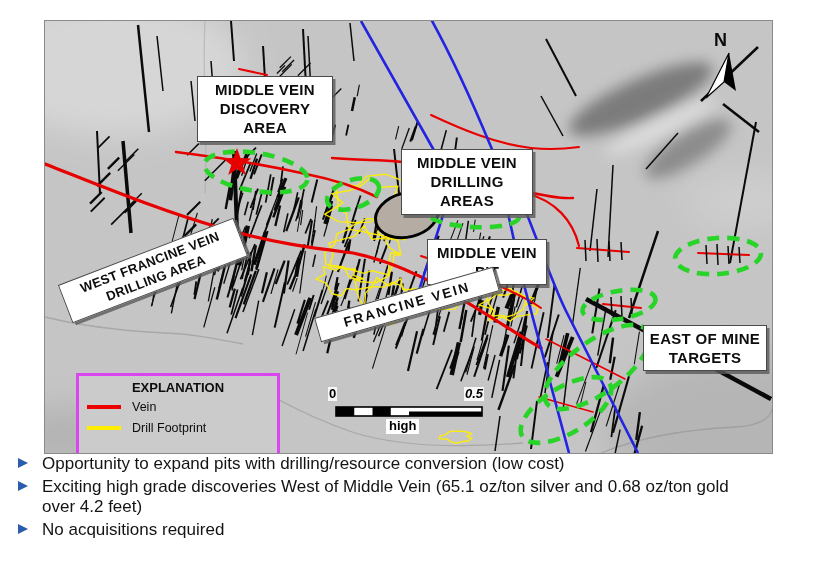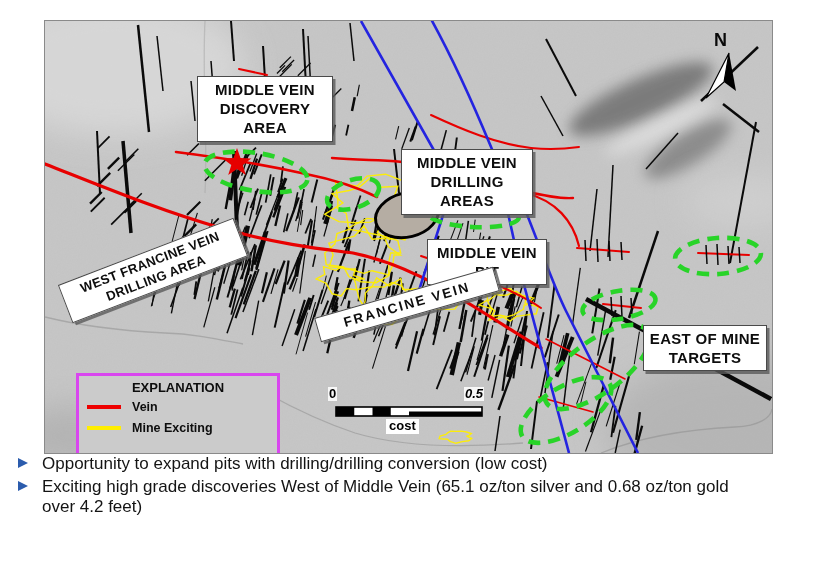--- a/index.html
+++ b/index.html
@@ -17,21 +17,21 @@
   .lbl-pit{left:382px;top:218px;width:110px;}
   .lbl-west{left:14px;top:229px;width:178px;font-size:13px;transform:rotate(-21deg);}
   .lbl-francine{left:269px;top:271px;width:176px;font-size:13.5px;letter-spacing:2px;
     transform:rotate(-16deg);white-space:nowrap;}
   .lbl-east{left:598px;top:304px;width:114px;}
   .legend{position:absolute;left:31px;top:324px;width:186px;height:73px;background:#cbcbcb;
     border:3px solid #d946ef;padding:3px 6px 1px 6px;margin-top:28px;}
   .legend-title{text-align:center;font-weight:700;font-size:13px;color:#0d0d0d;margin:1px 0 5px 0;}
   .legend-row{display:flex;align-items:center;margin:0 0 7px 2px;}
   .legend-swatch{width:34px;height:4px;margin-right:11px;flex:none;}
-  .legend-label{font-weight:700;font-size:12.5px;color:#0d0d0d;white-space:nowrap;}
+  .legend-label{font-weight:400;font-size:12.5px;color:#0d0d0d;white-space:nowrap;}
   .scale-num{position:absolute;font-weight:700;font-size:13px;color:#000;background:rgba(255,255,255,.85);
     padding:0 1px;line-height:1.1;}
   .scale-unit{position:absolute;font-weight:700;font-size:13px;color:#000;background:#fff;
     padding:0 3px;line-height:1.15;}
   .north-n{position:absolute;left:669px;top:9px;font-weight:700;font-size:18px;color:#0a0a0a;}
   .bullets{position:absolute;left:16px;top:454px;width:780px;}
   .bullet-item{position:relative;padding-left:26px;margin-bottom:3px;max-width:740px;
     font-size:17px;line-height:1.17;color:#141414;}
   .bullet-item .txt{display:inline-block;max-width:714px;}
   .bullet-glyph{position:absolute;left:2px;top:4px;width:0;height:0;
@@ -521,33 +521,37 @@
 TARGETS</div>
 
     <div class="legend">
       <div class="legend-title">EXPLANATION</div>
       <div class="legend-row">
         <span class="legend-swatch" style="background-color: rgb(238, 0, 0);"></span>
         <span class="legend-label">Vein</span>
       </div>
       <div class="legend-row">
         <span class="legend-swatch" style="background-color: rgb(255, 238, 0);"></span>
-        <span class="legend-label">Mine Exciting</span>
+        <span class="legend-label">Drill Footprint</span>
       </div>
     </div>
 
     <div class="scale-num" style="left:283px;top:366px;">0</div>
     <div class="scale-num" style="left:419px;top:366px;font-style:italic;">0.5</div>
-    <div class="scale-unit" style="left:341px;top:398px;">cost</div>
+    <div class="scale-unit" style="left:341px;top:398px;">high</div>
     <div class="north-n">N</div>
   </div>
 
   <div class="bullets">
     <div class="bullet-item">
       <span class="bullet-glyph"></span>
-      <span class="txt">Opportunity to expand pits with drilling/drilling conversion (low cost)</span>
+      <span class="txt">Opportunity to expand pits with drilling/resource conversion (low cost)</span>
     </div>
     <div class="bullet-item">
       <span class="bullet-glyph"></span>
       <span class="txt">Exciting high grade discoveries West of Middle Vein (65.1 oz/ton silver and 0.68 oz/ton gold over 4.2 feet)</span>
     </div>
+    <div class="bullet-item">
+      <span class="bullet-glyph"></span>
+      <span class="txt">No acquisitions required</span>
+    </div>
   </div>
 </div>
 
 </body></html>

